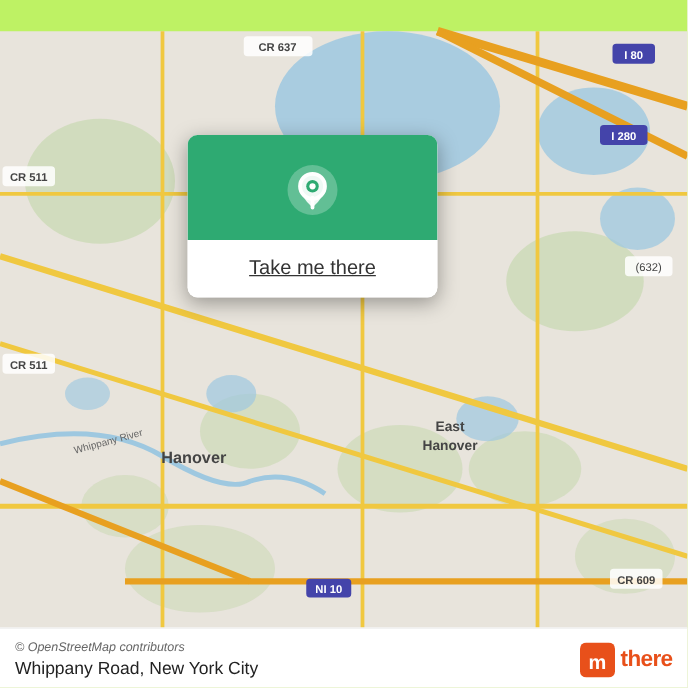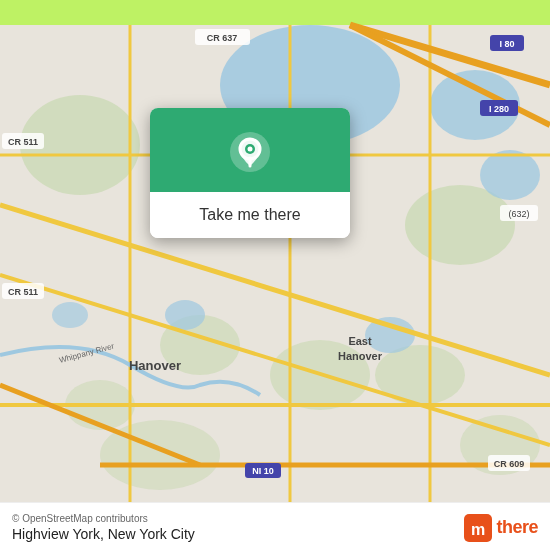--- a/index.html
+++ b/index.html
@@ -58,20 +58,21 @@
     #popup-button {
       width: 100%;
       padding: 14px 0;
       background: white;
       border: none;
       cursor: pointer;
       font-size: 16px;
       font-weight: 500;
       color: #333;
       text-align: center;
+      text-decoration: underline;
     }
 
     
     #bottom-bar {
       position: absolute;
       bottom: 0;
       left: 0;
       width: 100%;
       background: white;
       padding: 10px 12px 8px 12px;
@@ -83,20 +84,21 @@
 
     #bottom-left {
       display: flex;
       flex-direction: column;
     }
 
     #attribution {
       font-size: 10px;
       color: #666;
       margin-bottom: 2px;
+      font-style: italic;
     }
 
     #location-label {
       font-size: 14px;
       font-weight: 500;
       color: #222;
     }
 
     #moovit-logo {
       display: flex;
@@ -211,21 +213,21 @@
         <circle cx="22" cy="19" r="5" fill="#2eaa72"></circle>
         <circle cx="22" cy="19" r="2.5" fill="white"></circle>
       </svg>
     </div>
     <button id="popup-button">Take me there</button>
   </div>
 
   <div id="bottom-bar">
     <div id="bottom-left">
       <span id="attribution">© OpenStreetMap contributors</span>
-      <span id="location-label">Highview York, New York City</span>
+      <span id="location-label">Whippany Road, New York City</span>
     </div>
     <div id="moovit-logo">
 
       <svg id="moovit-icon" viewBox="0 0 28 28" xmlns="http://www.w3.org/2000/svg">
         <rect width="28" height="28" rx="5" fill="#e8501a"></rect>
         <text x="14" y="21" text-anchor="middle" font-size="16" font-weight="bold" fill="white">m</text>
       </svg>
       <span id="moovit-text">there</span>
     </div>
   </div>

